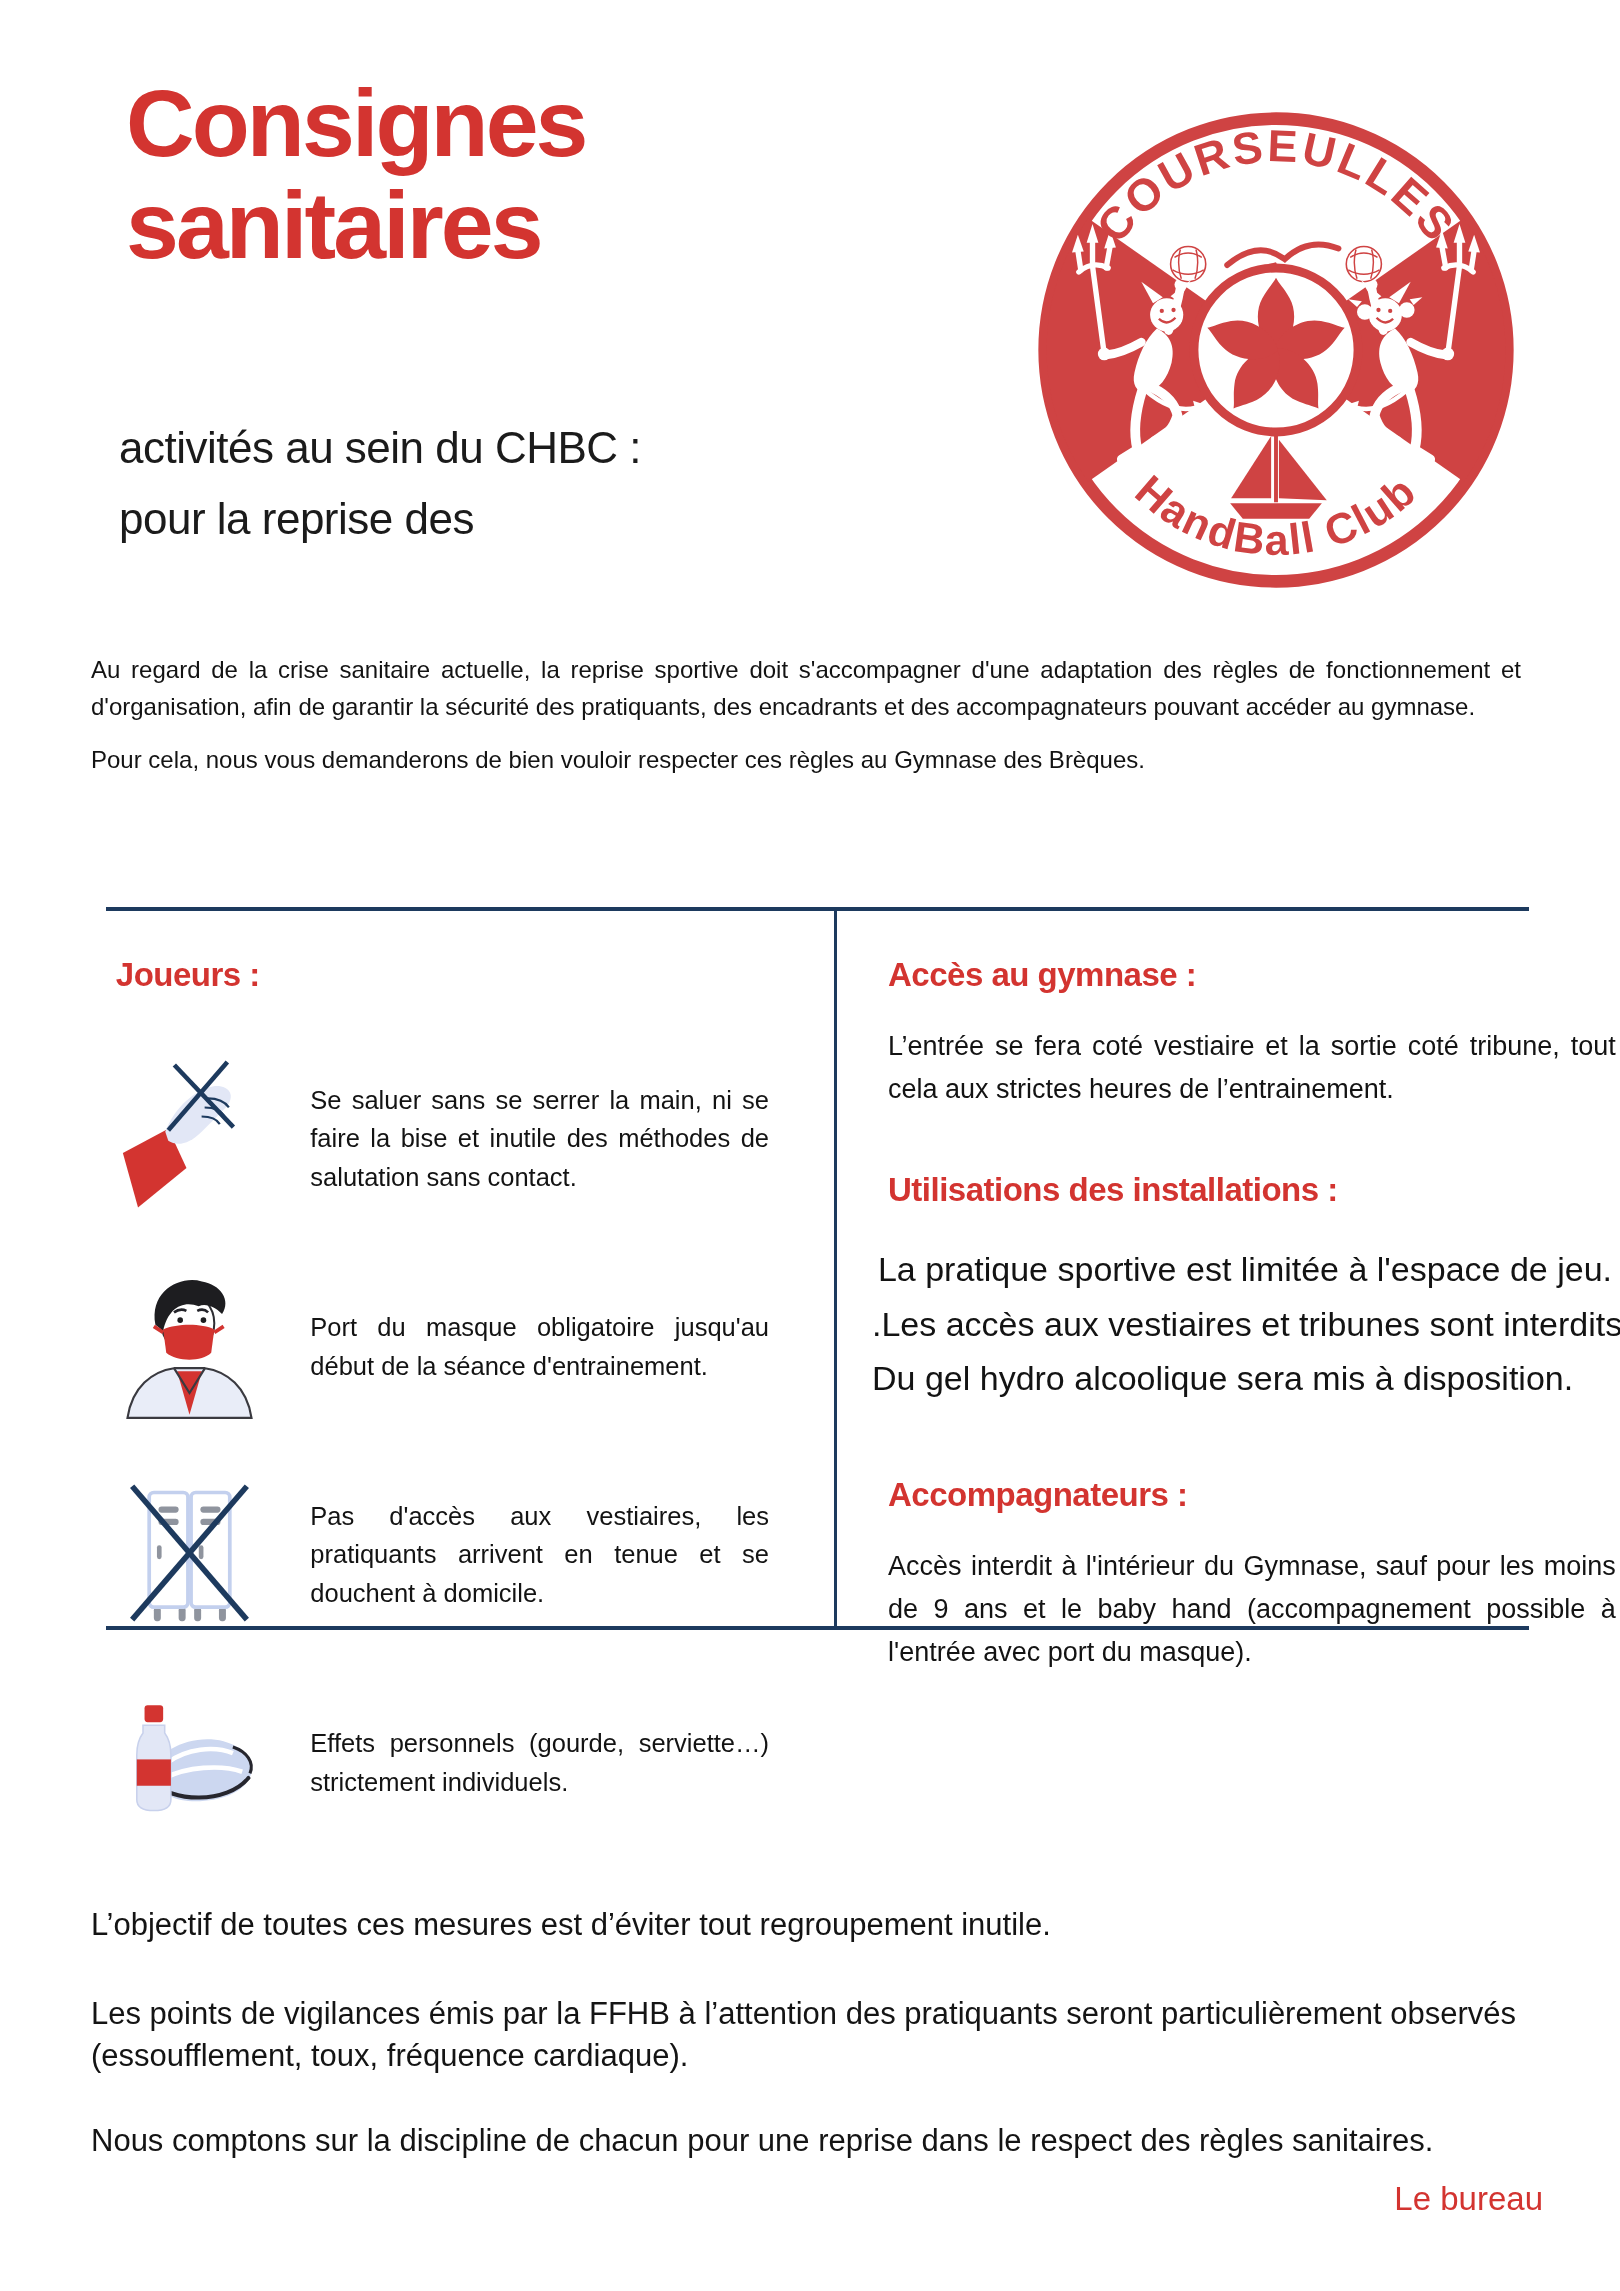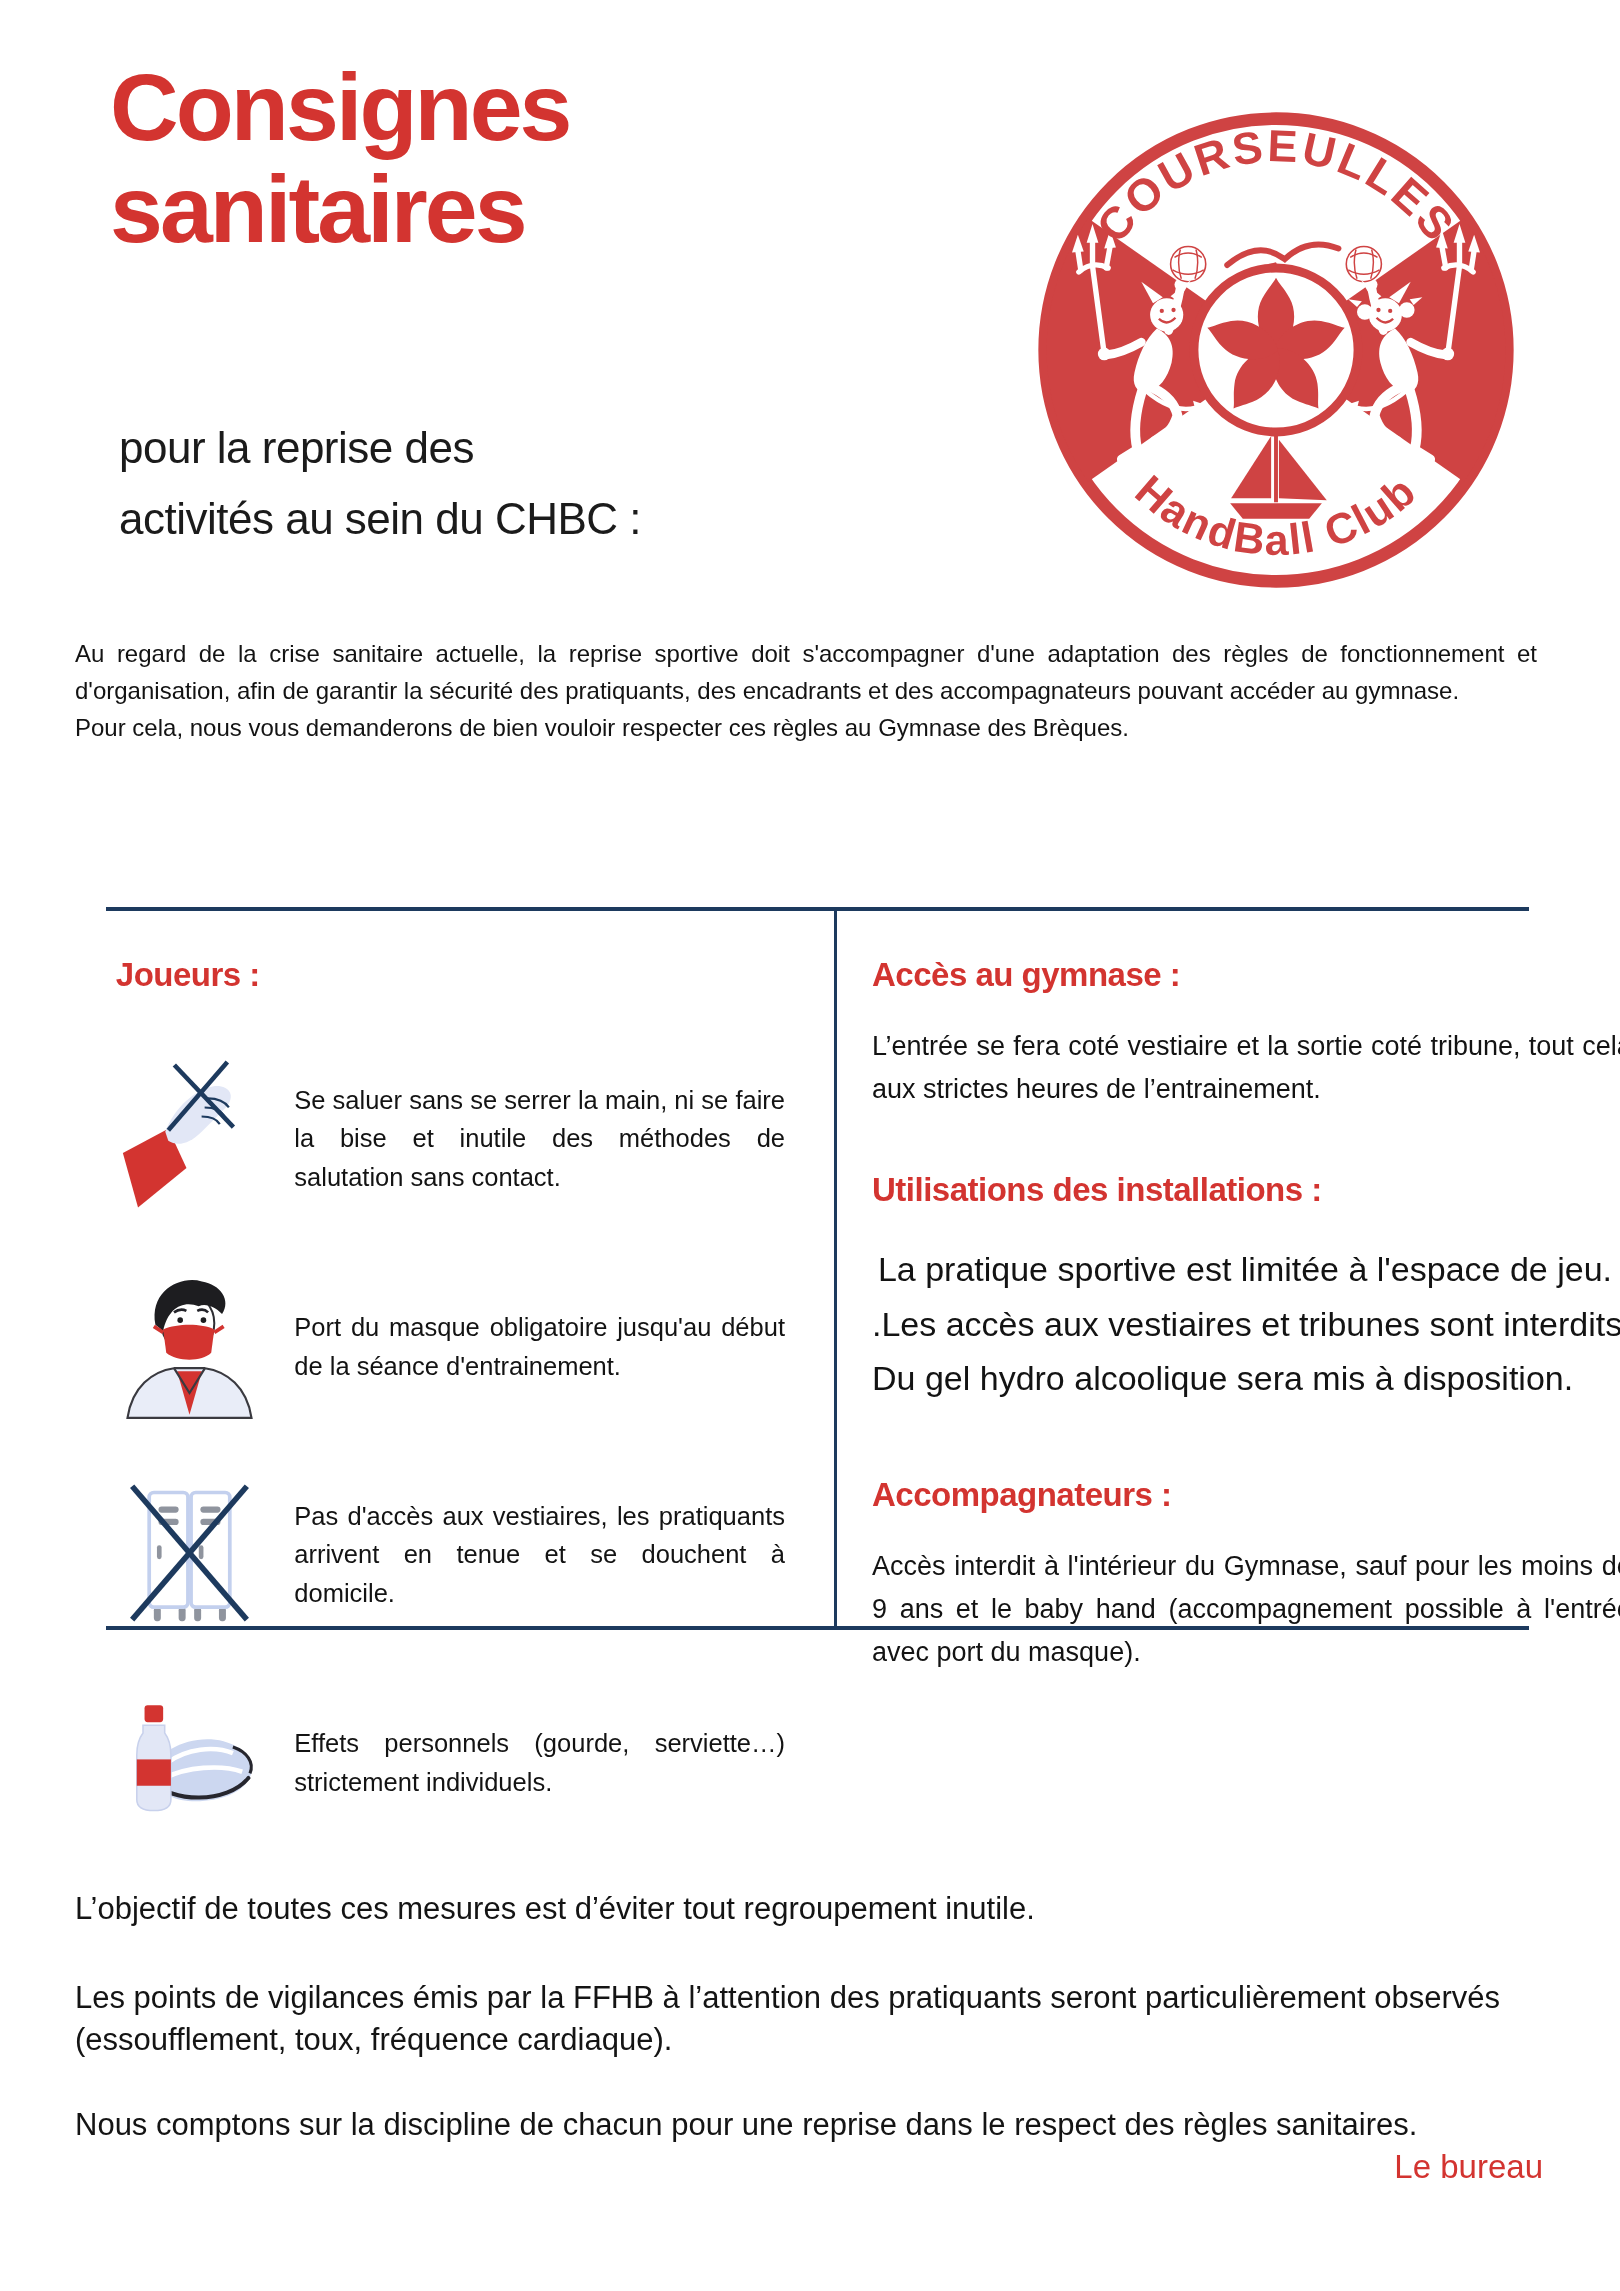--- a/index.html
+++ b/index.html
@@ -1,20 +1,20 @@
 <!DOCTYPE html>
 <html lang="fr"><head>
 <meta charset="utf-8">
 <style>
   html,body{margin:0;padding:0;background:#ffffff;}
   .page{
     position:relative;width:1620px;height:2292px;background:#ffffff;
     font-family:"Liberation Sans",sans-serif;color:#161616;overflow:hidden;
   }
-  h1,h2,p{margin:0;}
+  h1,h2,p{margin:16px;}
 
   
   .main-title{
     position:absolute;left:110px;top:57px;
     font-size:95px;line-height:1.07;font-weight:bold;
     color:#d33430;letter-spacing:-2.9px;
   }
   .main-title span{display:block;}
   .subtitle{
     position:absolute;left:119px;top:412px;
@@ -78,22 +78,22 @@
 </head>
 <body>
 
 <div class="page">
 
   <h1 class="main-title">
     <span>Consignes</span>
     <span>sanitaires</span>
   </h1>
   <div class="subtitle">
+    <div>activités au sein du CHBC :</div>
     <div>pour la reprise des</div>
-    <div>activités au sein du CHBC :</div>
   </div>
 
   <div class="logo-wrap">
     <svg viewBox="0 0 500 500" xmlns="http://www.w3.org/2000/svg">
       <defs>
         <g id="devil">
 
           <g stroke="#ffffff" stroke-width="5.5" stroke-linecap="round" fill="none">
             <path d="M62,164 L74,254"></path>
             <path d="M48,170 Q62,158 78,166"></path>

